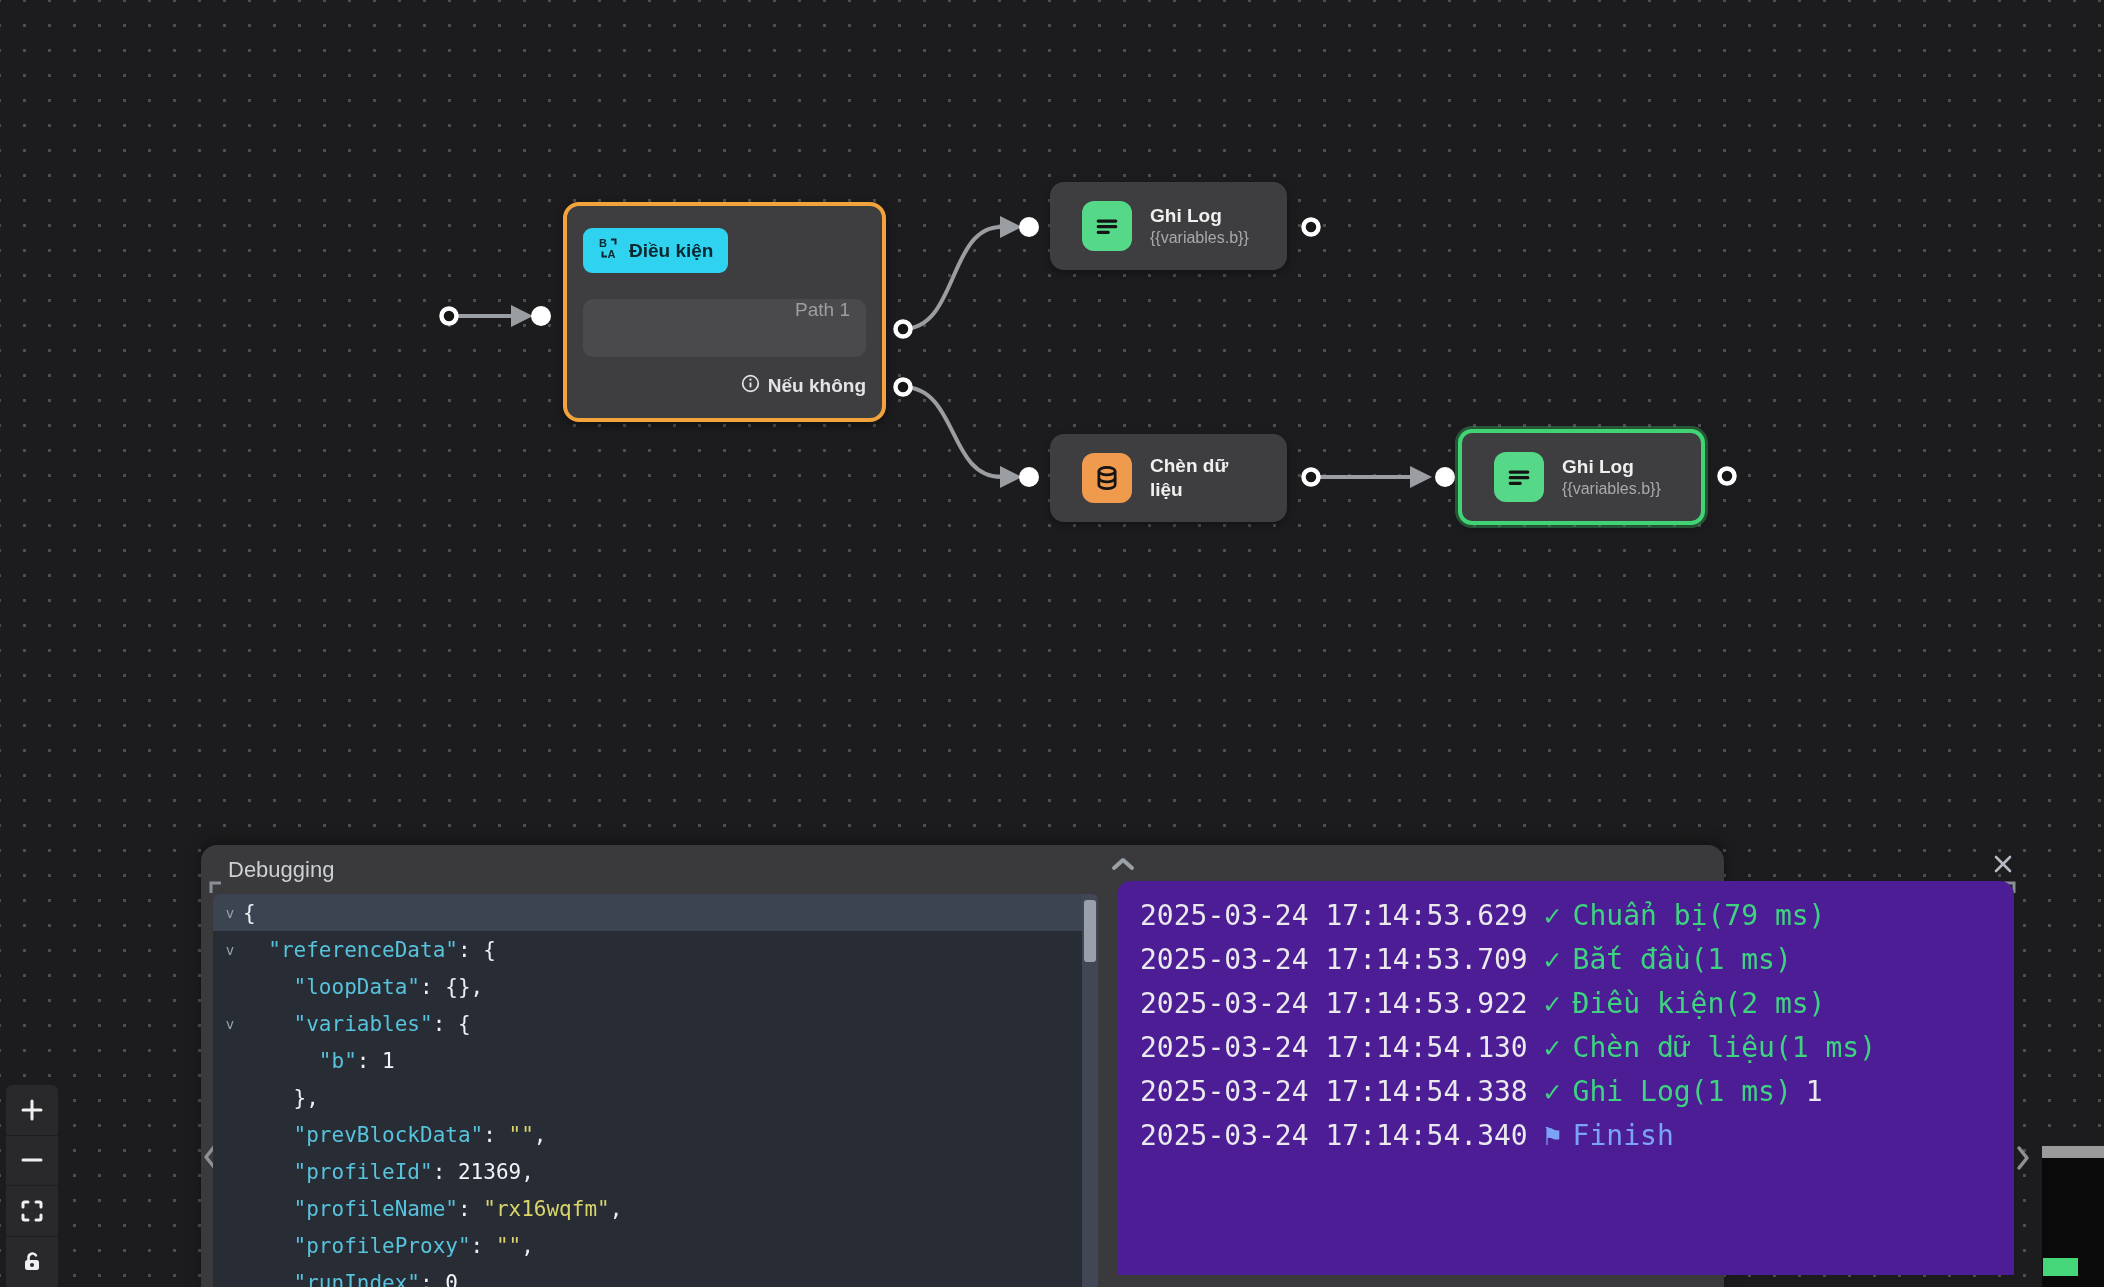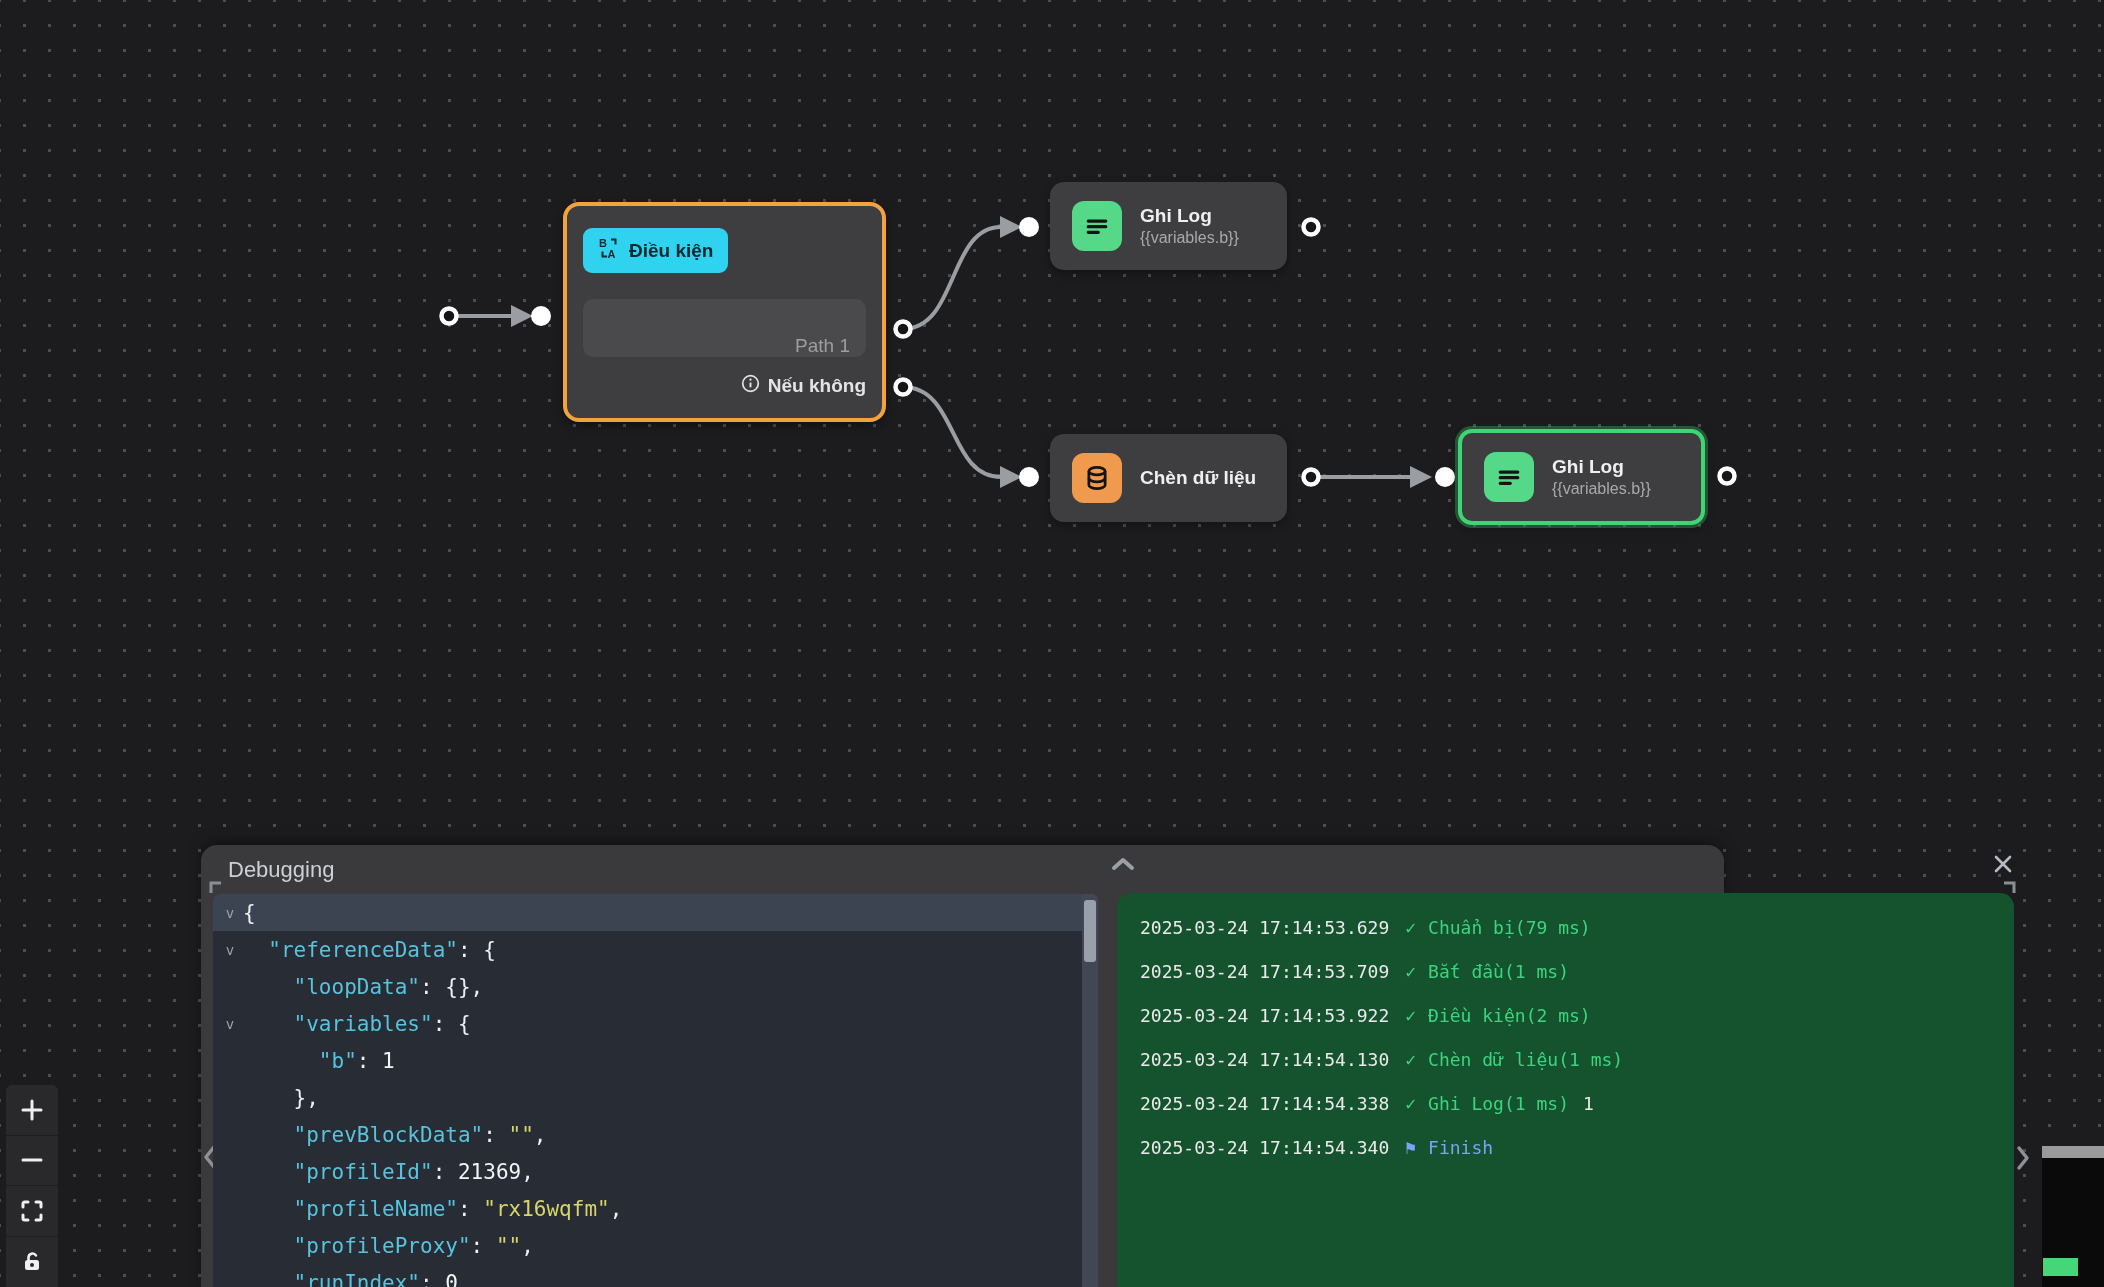--- a/index.html
+++ b/index.html
@@ -14,21 +14,21 @@
     background-color:#1c1c1e;
     background-image:radial-gradient(circle, #4d4d51 1.7px, transparent 1.9px);
     background-size:25px 25px;
     background-position:12px 13px;
   }
   .edges-svg { position:absolute; left:0; top:0; width:2104px; height:1287px; }
 
   
   .node {
     position:absolute; display:flex; align-items:center; gap:18px;
-    background:#3e3e40; border-radius:14px; padding:0 22px;
+    background:#3e3e40; border-radius:14px; padding:0 32px;
     box-shadow:0 3px 8px rgba(0,0,0,.35);
   }
   .node-icon {
     width:50px; height:50px; border-radius:12px; flex:0 0 auto;
     display:flex; align-items:center; justify-content:center;
   }
   .icon-green  { background:#55d888; }
   .icon-orange { background:#f09a4d; }
   .node-title { font-size:19px; font-weight:bold; color:#efefef; line-height:1.25; }
   .node-sub   { font-size:16px; color:#a7a9ad; line-height:1.25; }
@@ -49,21 +49,21 @@
     box-shadow:0 3px 10px rgba(0,0,0,.4);
   }
   .cond-badge {
     display:inline-flex; align-items:center; gap:9px;
     background:#2fd3f0; color:#0b2830;
     border-radius:9px; padding:9px 15px;
     font-size:19px; font-weight:bold;
   }
   .cond-path-row {
     margin-top:26px; height:58px; background:#4a4a4d; border-radius:10px;
-    display:flex; align-items:flex-end; justify-content:flex-end; padding:0 16px;
+    display:flex; align-items:flex-start; justify-content:flex-end; padding:0 16px;
     font-size:19px; color:#9d9ea1;
   }
   .cond-else-row {
     margin-top:17px; display:flex; align-items:center; justify-content:flex-end; gap:8px;
     font-size:19px; font-weight:bold; color:#e4e4e6;
   }
 
   
   .debug-panel {
     position:absolute; left:201px; top:845px; width:1523px; height:442px;
@@ -96,24 +96,24 @@
   .json-scrollbar {
     position:absolute; right:0; top:0; width:16px; height:100%;
     background:#414754;
   }
   .json-scroll-thumb {
     position:absolute; right:2px; top:6px; width:12px; height:62px;
     background:#99a0ab; border-radius:3px;
   }
 
   .log-console {
-    position:absolute; left:916px; top:48px; width:897px; height:394px;
-    background:#14532d; border-radius:14px 14px 0 0;
+    position:absolute; left:916px; top:36px; width:897px; height:394px;
+    background:#4c1d95; border-radius:14px 14px 0 0;
     padding:12px 0 0 23px; overflow:hidden;
-    font-family:"DejaVu Sans Mono", monospace; font-size:18px;
+    font-family:"DejaVu Sans Mono", monospace; font-size:28px;
   }
   .log-row { display:flex; align-items:center; height:44px; white-space:pre; }
   .log-ts { color:#eaeaec; }
   .log-ico { margin:0 12px 0 16px; font-weight:bold; }
   .ico-check { color:#3ed47f; }
   .ico-flag  { color:#7ba3f6; }
   .msg-green { color:#3ed47f; }
   .msg-blue  { color:#7ba3f6; }
   .log-suffix { color:#eaeaec; margin-left:14px; }
 

